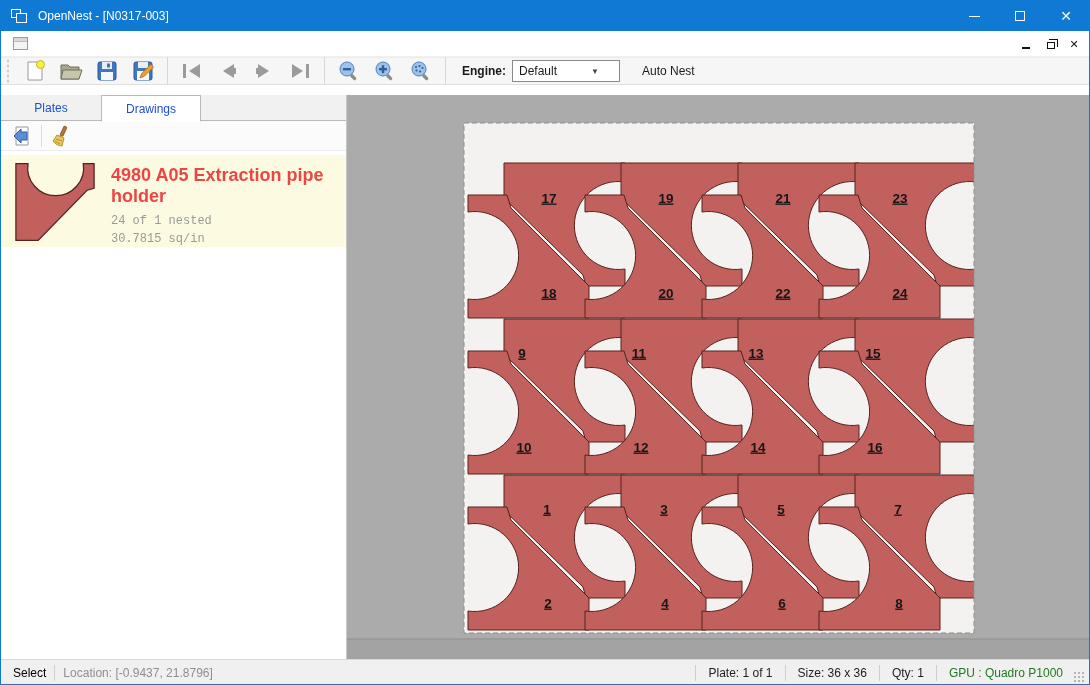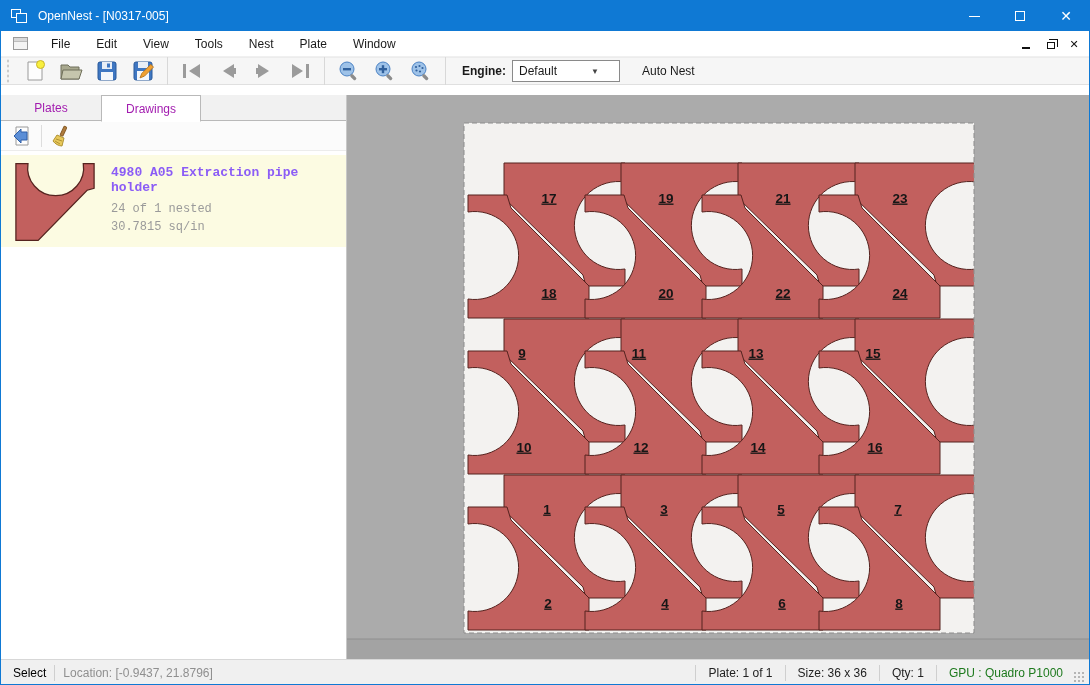--- a/index.html
+++ b/index.html
@@ -39,29 +39,29 @@
   .tool-btn { width:36px; height:32px; display:flex; align-items:center; justify-content:center; border-radius:2px; }
   .tool-sep { width:1px; height:28px; background:#d8d8d8; margin:0 6px; }
   .engine-label { font-weight:bold; margin:0 6px 0 10px; }
   .engine-combo { width:108px; height:22px; background:#fff; border:1px solid #8a8a8a; display:flex; align-items:center; justify-content:space-between; padding:0 20px 0 6px; }
   .engine-combo .arrow { font-size:8px; color:#444; }
   .autonest { margin-left:14px; padding:4px 8px; }
 
   
   .leftpanel { position:absolute; left:0; top:94px; width:346px; height:564px; background:#fff; border-right:1px solid #c8c8c8; }
   .tabstrip { position:relative; height:26px; background:#f1f1f1; border-bottom:1px solid #b9b9b9; display:flex; }
-  .tab { width:100px; height:26px; display:flex; align-items:center; justify-content:center; color:#a21caf; }
+  .tab { width:100px; height:26px; display:flex; align-items:center; justify-content:center; color:#1d4ed8; }
   .tab.active { background:#fff; border:1px solid #b9b9b9; border-bottom:1px solid #fff; height:27px; margin-bottom:-1px; font-size:12px; }
   .panel-toolbar { height:30px; background:#fbfbfb; border-bottom:1px solid #ececec; display:flex; align-items:center; padding-left:6px; }
   .panel-tool-btn { width:30px; height:26px; display:flex; align-items:center; justify-content:center; }
   .panel-sep { width:1px; height:22px; background:#ddd; margin:0 4px; }
   .drawing-item { margin-top:4px; height:92px; background:#fcfbe2; display:flex; align-items:flex-start; padding:6px 8px; }
   .drawing-thumb { width:92px; height:82px; flex:0 0 auto; }
   .drawing-info { margin-left:10px; padding-top:4px; }
-  .drawing-title { font-weight:bold; font-size:13px; color:#8b5cf6; margin-bottom:5px;font-family:Liberation Mono, monospace; }
+  .drawing-title { font-weight:bold; font-size:18px; color:#ef4444; margin-bottom:5px; }
   .drawing-meta { color:#9a9a9a; font-size:12px; line-height:18px;font-family:Liberation Mono, monospace; }
 
   
   .canvas-wrap { position:absolute; left:346px; top:94px; width:742px; height:564px; background:#ababab; }
 
   
   .statusbar { position:absolute; left:0; top:658px; width:100%; height:26px; background:#f0f0f0; border-top:1px solid #d7d7d7; display:flex; align-items:center; font-size:12px; }
   .status-sep { width:1px; height:16px; background:#cfcfcf; margin:0 8px; }
   .status-mode { margin-left:12px; color:#000; }
   .status-loc { color:#8f8f8f; }
@@ -74,45 +74,36 @@
 </head>
 <body>
 
 <div class="window">
 
   <div class="titlebar">
     <div class="app-icon">
         <div class="w1"></div>
         <div class="w2"></div>
       </div>
-    <div class="title">OpenNest - [N0317-005]</div>
+    <div class="title">OpenNest - [N0317-003]</div>
     <div class="tb-buttons">
       <div class="tb-btn">
           <span class="glyph-min"></span>
         </div>
       <div class="tb-btn">
           <span class="glyph-max"></span>
         </div>
       <div class="tb-btn">
           <span class="glyph-close">✕</span>
         </div>
     </div>
   </div>
 
   <div class="menubar">
     <div class="mdi-icon"></div>
-    <div class="menu-items" id="menu-items">
-        <div class="menu-item">File</div>
-        <div class="menu-item">Edit</div>
-        <div class="menu-item">View</div>
-        <div class="menu-item">Tools</div>
-        <div class="menu-item">Nest</div>
-        <div class="menu-item">Plate</div>
-        <div class="menu-item">Window</div>
-      </div>
     <div class="mdi-buttons">
       <div class="mdi-btn">
           <span class="glyph-mdimin"></span>
         </div>
       <div class="mdi-btn">
           <span class="glyph-restore"></span>
         </div>
       <div class="mdi-btn">
           <b>✕</b>
         </div>

